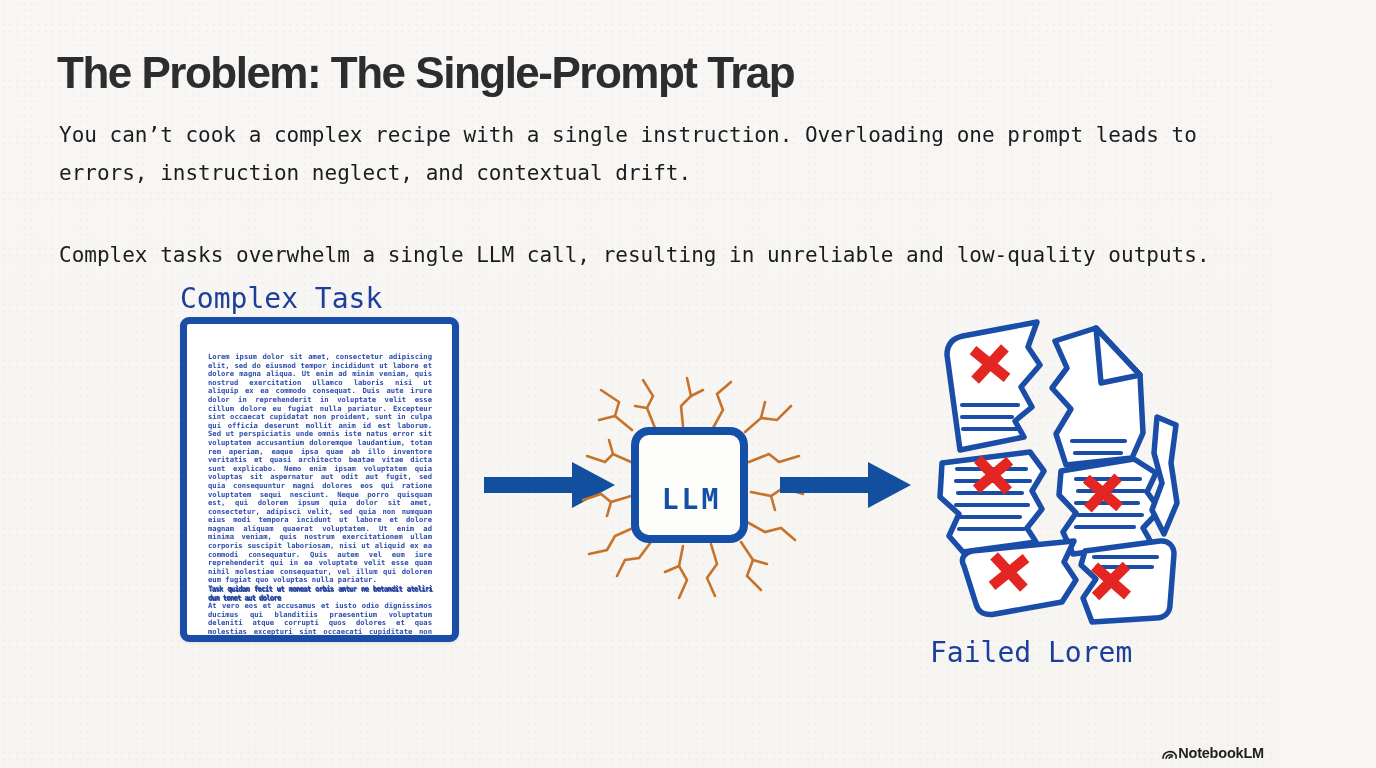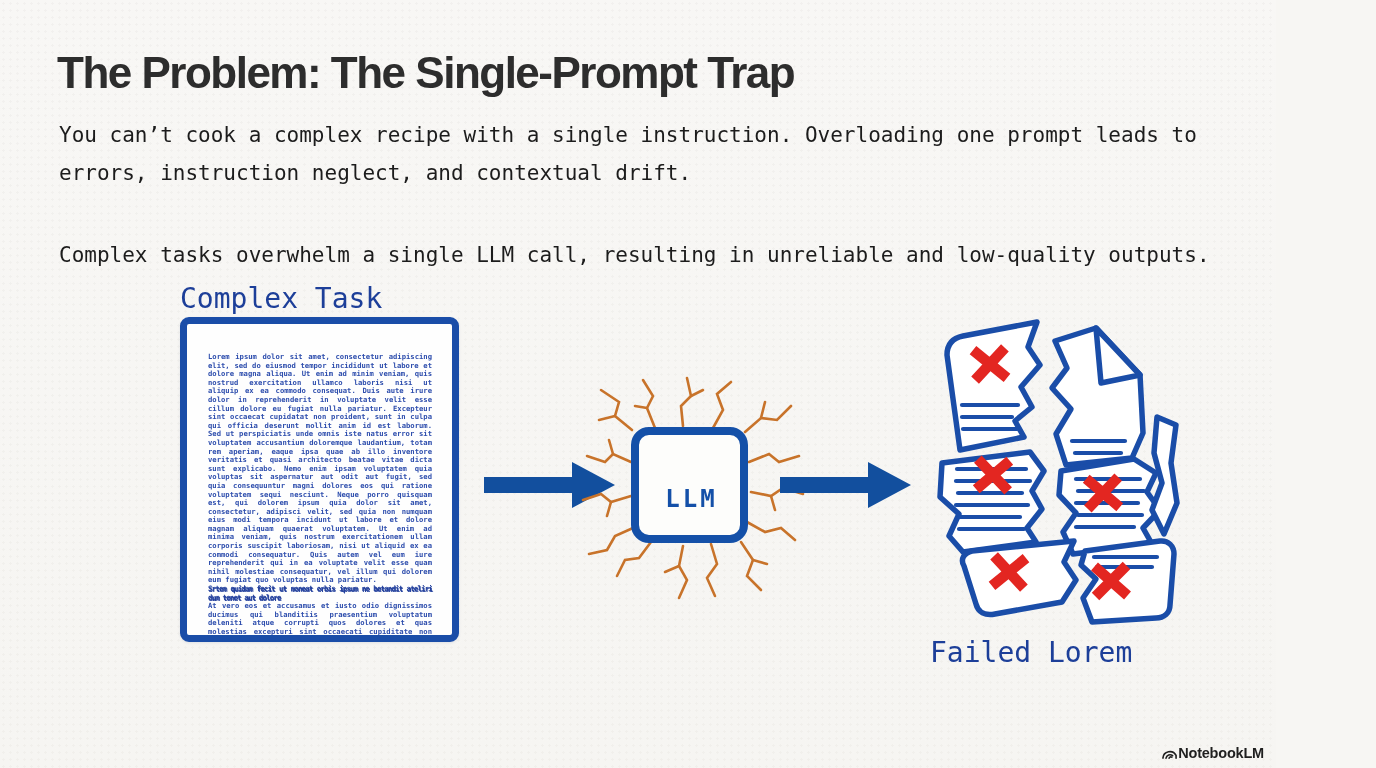--- a/index.html
+++ b/index.html
@@ -59,21 +59,21 @@
 
   .cracks{position:absolute;left:555px;top:350px;width:270px;height:270px;}
 
   .llm-box{
     position:absolute;left:631px;top:427px;width:117px;height:116px;
     box-sizing:border-box;border:8px solid #1450a8;border-radius:18px;
     background:#fdfdfb;display:flex;align-items:center;justify-content:center;
   }
   .llm-box span{
     font-family:"DejaVu Sans Mono", monospace;
-    font-weight:700;font-size:24px;letter-spacing:3px;color:#1450a8;
+    font-weight:700;font-size:28px;letter-spacing:3px;color:#1450a8;
     transform:translateX(2px);
     margin-top:28px;
   }
 
   .pile{position:absolute;left:933px;top:313px;width:248px;height:318px;}
 
   .footer{
     position:absolute;right:12px;bottom:7px;
     display:flex;align-items:flex-end;
   }
@@ -91,21 +91,21 @@
 
   <div class="intro">
     <p>You can’t cook a complex recipe with a single instruction. Overloading one prompt leads to errors, instruction neglect, and contextual drift.</p>
     <p>Complex tasks overwhelm a single LLM call, resulting in unreliable and low-quality outputs.</p>
   </div>
 
   <div class="diagram-label label-complex">Complex Task</div>
 
   <div class="doc">
     <div class="doc-text">Lorem ipsum dolor sit amet, consectetur adipiscing elit, sed do eiusmod tempor incididunt ut labore et dolore magna aliqua. Ut enim ad minim veniam, quis nostrud exercitation ullamco laboris nisi ut aliquip ex ea commodo consequat. Duis aute irure dolor in reprehenderit in voluptate velit esse cillum dolore eu fugiat nulla pariatur. Excepteur sint occaecat cupidatat non proident, sunt in culpa qui officia deserunt mollit anim id est laborum. Sed ut perspiciatis unde omnis iste natus error sit voluptatem accusantium doloremque laudantium, totam rem aperiam, eaque ipsa quae ab illo inventore veritatis et quasi architecto beatae vitae dicta sunt explicabo. Nemo enim ipsam voluptatem quia voluptas sit aspernatur aut odit aut fugit, sed quia consequuntur magni dolores eos qui ratione voluptatem sequi nesciunt. Neque porro quisquam est, qui dolorem ipsum quia dolor sit amet, consectetur, adipisci velit, sed quia non numquam eius modi tempora incidunt ut labore et dolore magnam aliquam quaerat voluptatem. Ut enim ad minima veniam, quis nostrum exercitationem ullam corporis suscipit laboriosam, nisi ut aliquid ex ea commodi consequatur. Quis autem vel eum iure reprehenderit qui in ea voluptate velit esse quam nihil molestiae consequatur, vel illum qui dolorem eum fugiat quo voluptas nulla pariatur.</div>
-    <div class="doc-text dense">Srtem quidam fecit ut moneat orbis ipsum ne betandit ateliri dum tenet aut dolore</div>
+    <div class="doc-text dense">Task quidam fecit ut moneat orbis antur ne betandit ateliri dum tenet aut dolore</div>
     <div class="doc-text">At vero eos et accusamus et iusto odio dignissimos ducimus qui blanditiis praesentium voluptatum deleniti atque corrupti quos dolores et quas molestias excepturi sint occaecati cupiditate non provident, similique sunt in culpa qui officia deserunt mollitia animi, id est laborum et dolorum fuga. Cem orbon ance ensume obtane sonuetaga ocetpl pansecstar clo sonuitat colit esstindams ultsom est respits ctuvolit.</div>
   </div>
 
   <svg class="arrow arrow-1" viewBox="0 0 132 48">
     <polygon points="0,16 88,16 88,1 131,24 88,47 88,32 0,32" fill="#124f9e"></polygon>
   </svg>
 
   <svg class="cracks" viewBox="0 0 270 270" fill="none" stroke="#c8732a" stroke-width="2.6" stroke-linejoin="miter" stroke-linecap="round">
     <polyline points="77,80 60,66 64,52 46,40"></polyline>
       <polyline points="60,66 44,70"></polyline>

